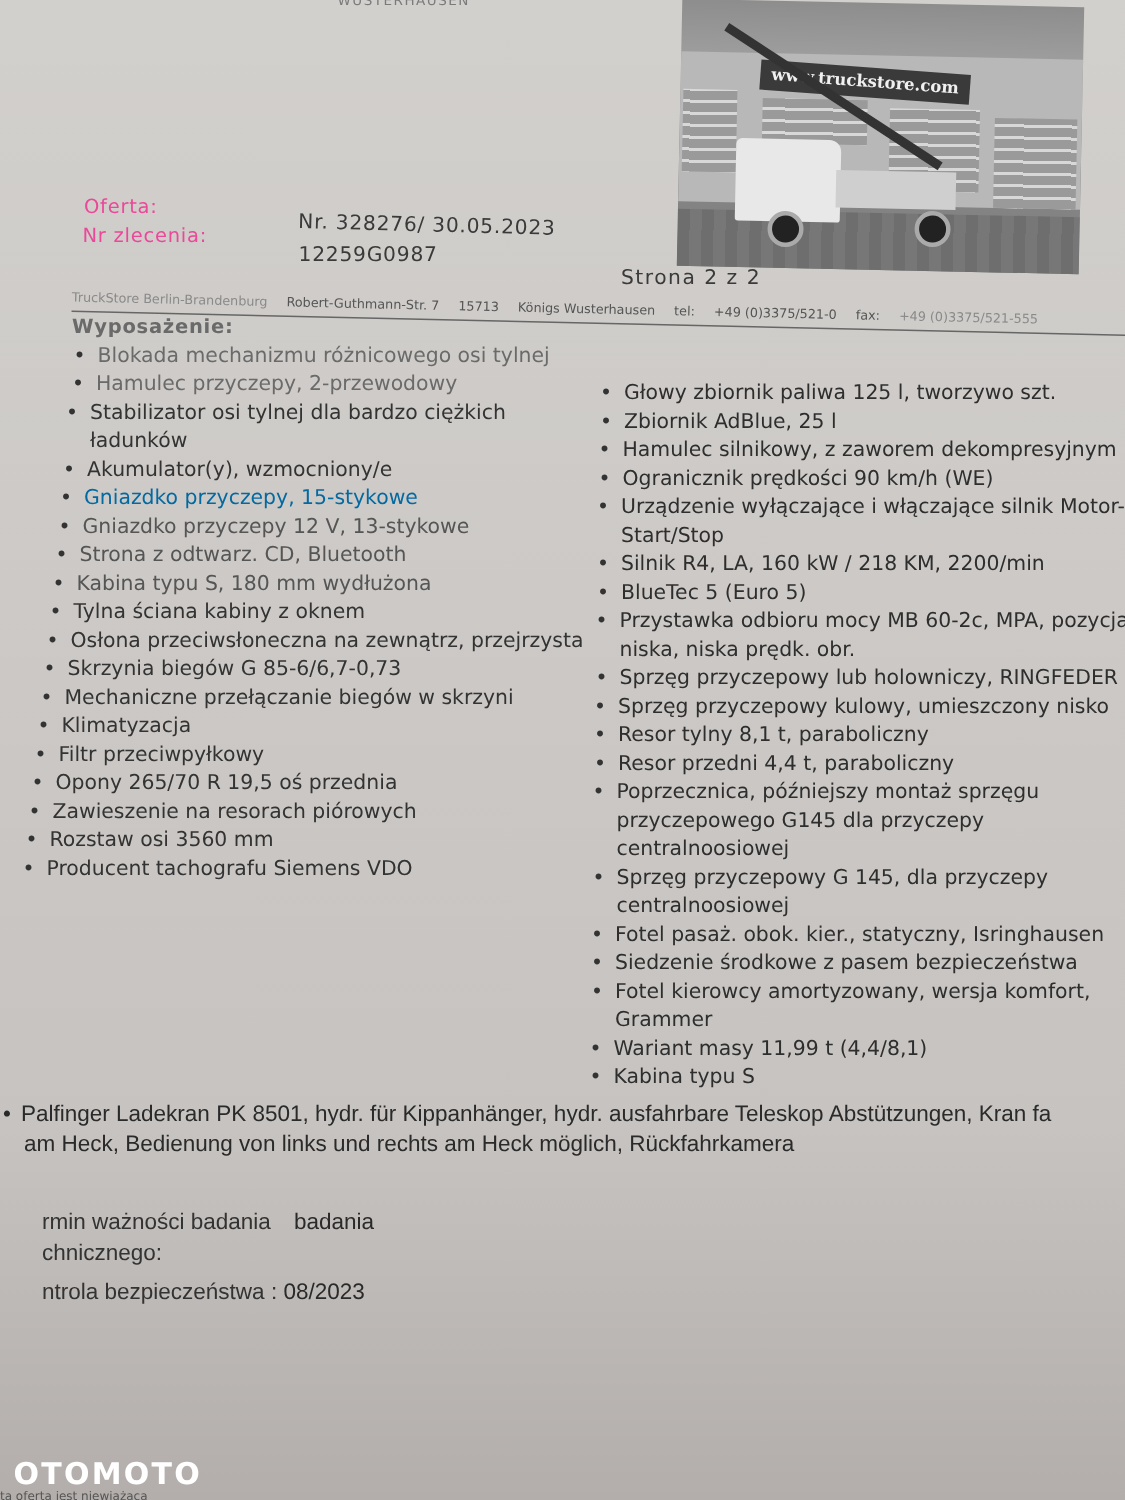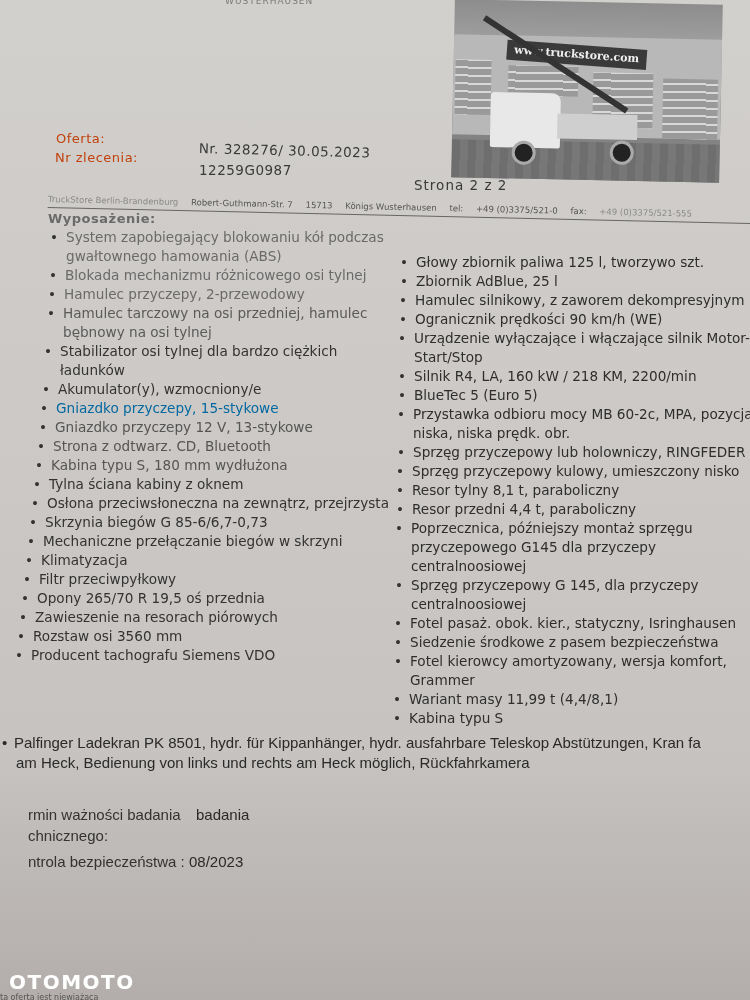--- a/index.html
+++ b/index.html
@@ -17,21 +17,21 @@
   }
   .photo .bldg { position:absolute; left:0; top:35px; width:268px; height:100px; background:#b8b8b8; }
   .photo .sign { position:absolute; left:53px; top:43px; width:140px; height:20px; background:#3a3a3a; color:#f0f0f0; font-family:"DejaVu Serif", serif; font-weight:bold; font-size:11px; line-height:20px; text-align:center; transform:rotate(3deg);}
   .photo .win { position:absolute; background: repeating-linear-gradient(0deg,#9a9a9a 0 6px,#d8d8d8 6px 8px); }
   .photo .truck-cab { position:absolute; left:38px; top:92px; width:70px; height:55px; background:#e8e8e8; border-radius:4px 8px 2px 2px;}
   .photo .truck-bed { position:absolute; left:105px; top:112px; width:80px; height:25px; background:#cfcfcf;}
   .photo .wheel { position:absolute; width:18px; height:18px; border-radius:50%; background:#222; border:3px solid #aaa; }
   .photo .crane { position:absolute; left:30px; top:15px; width:170px; height:6px; background:#333; transform-origin:left center; transform:rotate(32deg);}
   .photo .ground { position:absolute; left:0; top:140px; width:268px; height:40px; background:repeating-linear-gradient(90deg,#6e6e6e 0 8px,#777 8px 16px);}
 
-  .hdr-label { position:absolute; font-size:13px; color:#c2410c; letter-spacing:0.5px; }
+  .hdr-label { position:absolute; font-size:13px; color:#ec4899; letter-spacing:0.5px; }
   .hdr-val { position:absolute; font-size:13.5px; color:#3a3a3a; letter-spacing:0.5px; }
   .strona { position:absolute; left:414px; top:177px; font-size:13.5px; color:#3a3a3a; letter-spacing:1px; }
   .addr { position:absolute; left:48px; top:194px; width:720px; font-size:8.5px; color:#555; white-space:nowrap; transform:rotate(1.3deg); transform-origin:left top; border-bottom:1px solid #666; padding-bottom:3px; }
   .addr span { margin-right:10px; }
   .addr .faint { color:#8a8a8a; }
 
   .section-title { position:absolute; left:48px; top:211px; font-size:13px; font-weight:bold; color:#6a6a6a; letter-spacing:0.5px; }
 
   ul.col { position:absolute; margin:0; padding:0; list-style:none; font-size:13.6px; line-height:19px; }
   ul.col li { position:relative; padding-left:0; }
@@ -83,24 +83,22 @@
     <span>Königs Wusterhausen</span>
     <span>tel:</span>
     <span>+49 (0)3375/521-0</span>
     <span>fax:</span>
     <span class="faint">+49 (0)3375/521-555</span>
   </div>
 
   <div class="section-title">Wyposażenie:</div>
 
   <ul class="col col-left">
-    <li style="margin-left:4px;color:#6a6a6a;">System zapobiegający blokowaniu kół podczas gwałtownego hamowania (ABS)</li>
     <li style="margin-left:3px;color:#6a6a6a;">Blokada mechanizmu różnicowego osi tylnej</li>
     <li style="margin-left:2px;color:#6a6a6a;">Hamulec przyczepy, 2-przewodowy</li>
-    <li style="margin-left:1px;color:#5a5a5a;">Hamulec tarczowy na osi przedniej, hamulec bębnowy na osi tylnej</li>
     <li style="margin-left:-2px;">Stabilizator osi tylnej dla bardzo ciężkich ładunków</li>
     <li style="margin-left:-4px;">Akumulator(y), wzmocniony/e</li>
     <li style="margin-left:-6px;color:#0369a1;">Gniazdko przyczepy, 15-stykowe</li>
     <li style="margin-left:-7px;color:#555;">Gniazdko przyczepy 12 V, 13-stykowe</li>
     <li style="margin-left:-9px;color:#555;">Strona z odtwarz. CD, Bluetooth</li>
     <li style="margin-left:-11px;color:#555;">Kabina typu S, 180 mm wydłużona</li>
     <li style="margin-left:-13px;">Tylna ściana kabiny z oknem</li>
     <li style="margin-left:-15px;">Osłona przeciwsłoneczna na zewnątrz, przejrzysta</li>
     <li style="margin-left:-17px;">Skrzynia biegów G 85-6/6,7-0,73</li>
     <li style="margin-left:-19px;">Mechaniczne przełączanie biegów w skrzyni</li>

